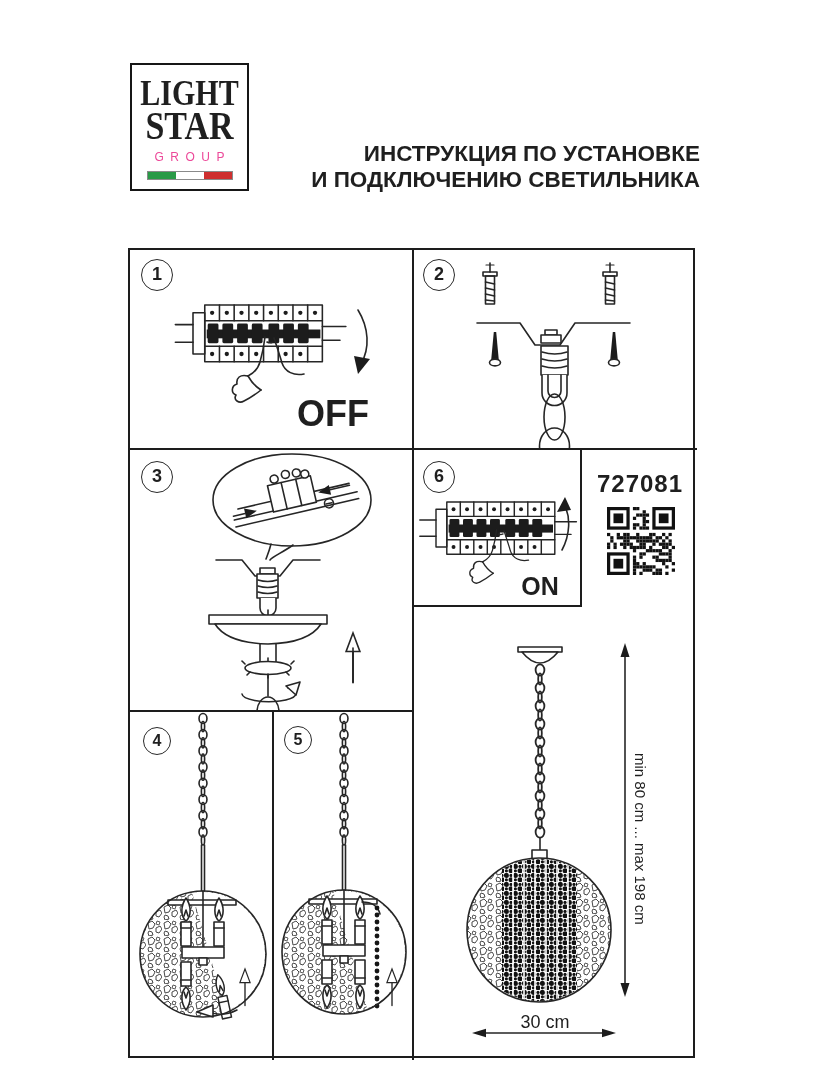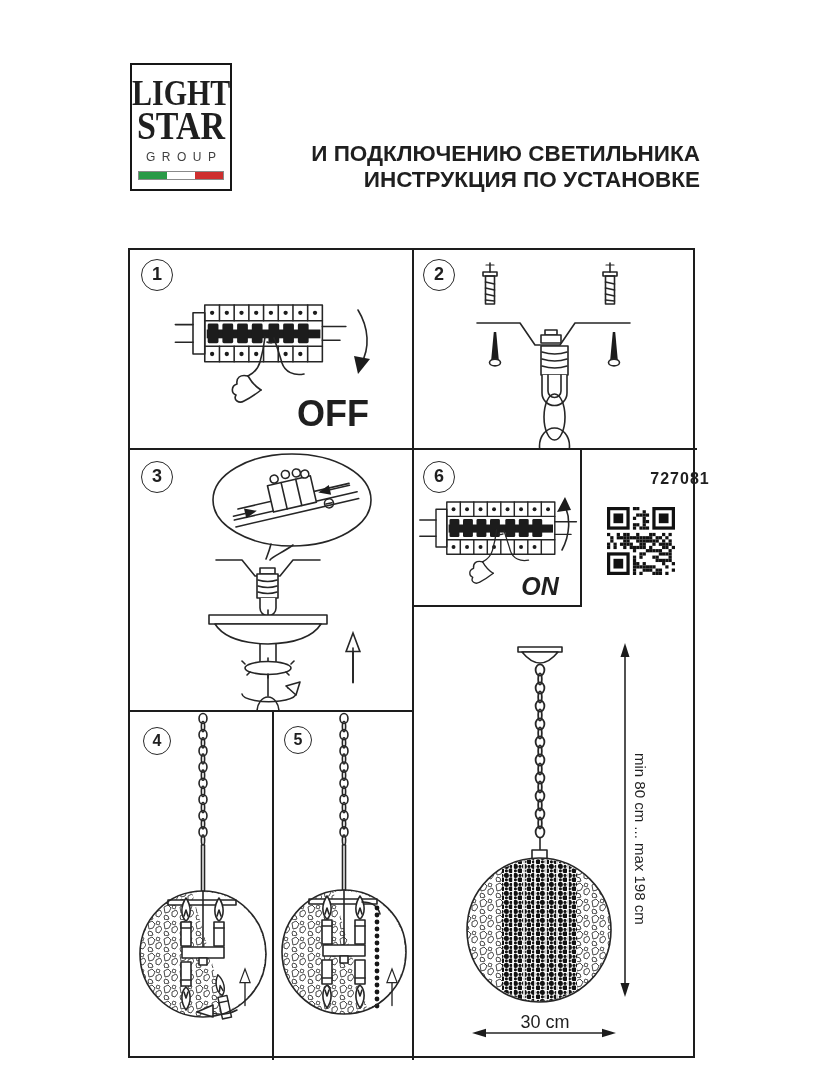--- a/index.html
+++ b/index.html
@@ -1,45 +1,45 @@
 <!DOCTYPE html>
 <html style="--ink: #1f1f1f; --flag-green: #2a9a47; --flag-white: #ffffff; --flag-red: #ce2f2f;"><head>
 <meta charset="utf-8">
 <style>
   html,body{margin:0;padding:0;background:#e8e8e8;}
   .page{position:relative;width:826px;height:1087px;background:#fff;margin:0 auto;
         font-family:"Liberation Sans",sans-serif;color:var(--ink,#1f1f1f);overflow:hidden;}
   
-  .logo{position:absolute;left:130px;top:63px;width:102px;height:128px;border:2px solid #161616;
+  .logo{position:absolute;left:130px;top:63px;width:119px;height:128px;border:2px solid #161616;
         background:#fff;text-align:center;box-sizing:border-box;}
   .logo-l1{font-family:"Liberation Serif",serif;font-weight:bold;font-size:30px;line-height:30px;
            margin-top:13px;transform:scaleY(1.18);letter-spacing:0px;}
   .logo-l2{font-family:"Liberation Serif",serif;font-weight:bold;font-size:34px;line-height:34px;
            margin-top:1px;transform:scaleY(1.18);letter-spacing:0px;}
-  .logo-l3{font-size:12px;letter-spacing:6.5px;text-indent:6.5px;color:#404040;margin-top:7px;}
+  .logo-l3{font-size:12px;letter-spacing:6.5px;text-indent:6.5px;color:#ec4899;margin-top:7px;}
   .flag{width:84px;height:7px;margin:7px auto 0;border:1px solid #8a8a8a;display:flex;box-sizing:content-box;}
   .flag>div{flex:1;}
   .hdr{position:absolute;right:126px;text-align:right;font-weight:bold;}
   .hdr-top{top:53px;font-size:22px;line-height:33px;}
   .hdr-title{top:141px;font-size:22.5px;line-height:26px;}
   
   .grid{position:absolute;left:128px;top:248px;width:567px;height:810px;border:2px solid #1d1d1d;box-sizing:border-box;}
   .cell{position:absolute;box-sizing:border-box;}
   .b-r{border-right:2px solid #1d1d1d;} .b-b{border-bottom:2px solid #1d1d1d;}
   .cell svg{position:absolute;left:0;top:0;display:block;}
   
   .badge{position:absolute;border:1.7px solid #2a2a2a;border-radius:50%;text-align:center;
          font-weight:bold;background:#fff;box-sizing:border-box;}
   .badge.big{width:32px;height:32px;font-size:18px;line-height:29px;}
   .badge.sml{width:28px;height:28px;font-size:16px;line-height:25px;}
   .switch-label{position:absolute;font-weight:bold;text-align:center;}
   .lbl-off{left:163px;top:143px;width:80px;font-size:36px;}
-  .lbl-on{left:375px;top:322px;width:70px;font-size:25px;font-style:italic;}
+  .lbl-on{left:375px;top:322px;width:70px;font-size:25px;}
   .article-label{position:absolute;left:450px;top:220px;width:120px;text-align:center;
-                 font-size:16px;font-weight:bold;letter-spacing:1px;padding-left:40px;}
+                 font-size:24px;font-weight:bold;letter-spacing:1px;}
   .qr-wrap{position:absolute;left:477px;top:257px;width:68px;height:68px;}
   .dim-v{position:absolute;left:497px;top:503px;height:140px;width:22px;font-size:15px;
          writing-mode:vertical-rl;text-align:center;white-space:nowrap;}
   .dim-h{position:absolute;left:375px;top:762px;width:80px;text-align:center;font-size:18px;}
   
   .ln{stroke:#262626;fill:none;stroke-width:1.6;stroke-linecap:round;stroke-linejoin:round;}
   .lnw{stroke:#262626;fill:#fff;stroke-width:1.6;stroke-linejoin:round;}
   .fk{fill:#1c1c1c;stroke:none;}
 </style>
 </head>
@@ -153,22 +153,22 @@
     <div class="flag">
       <div style="background:var(--flag-green,#2a9a47)"></div>
       <div style="background:var(--flag-white,#fff)"></div>
       <div style="background:var(--flag-red,#ce2f2f)"></div>
     </div>
   </div>
 
   <div class="hdr hdr-top">
   </div>
   <div class="hdr hdr-title">
+    <div>ИНСТРУКЦИЯ ПО УСТАНОВКЕ</div>
     <div>И ПОДКЛЮЧЕНИЮ СВЕТИЛЬНИКА</div>
-    <div>ИНСТРУКЦИЯ ПО УСТАНОВКЕ</div>
   </div>
 
   <div class="grid">
 
     <div class="cell b-r b-b" style="left:0;top:0;width:284px;height:200px;">
       <svg width="282" height="198" viewBox="0 0 282 198">
         <g transform="translate(63,55) scale(0.98)">
             <use href="#breaker"></use>
           </g>
         <use href="#hand" transform="translate(138,86)"></use>

